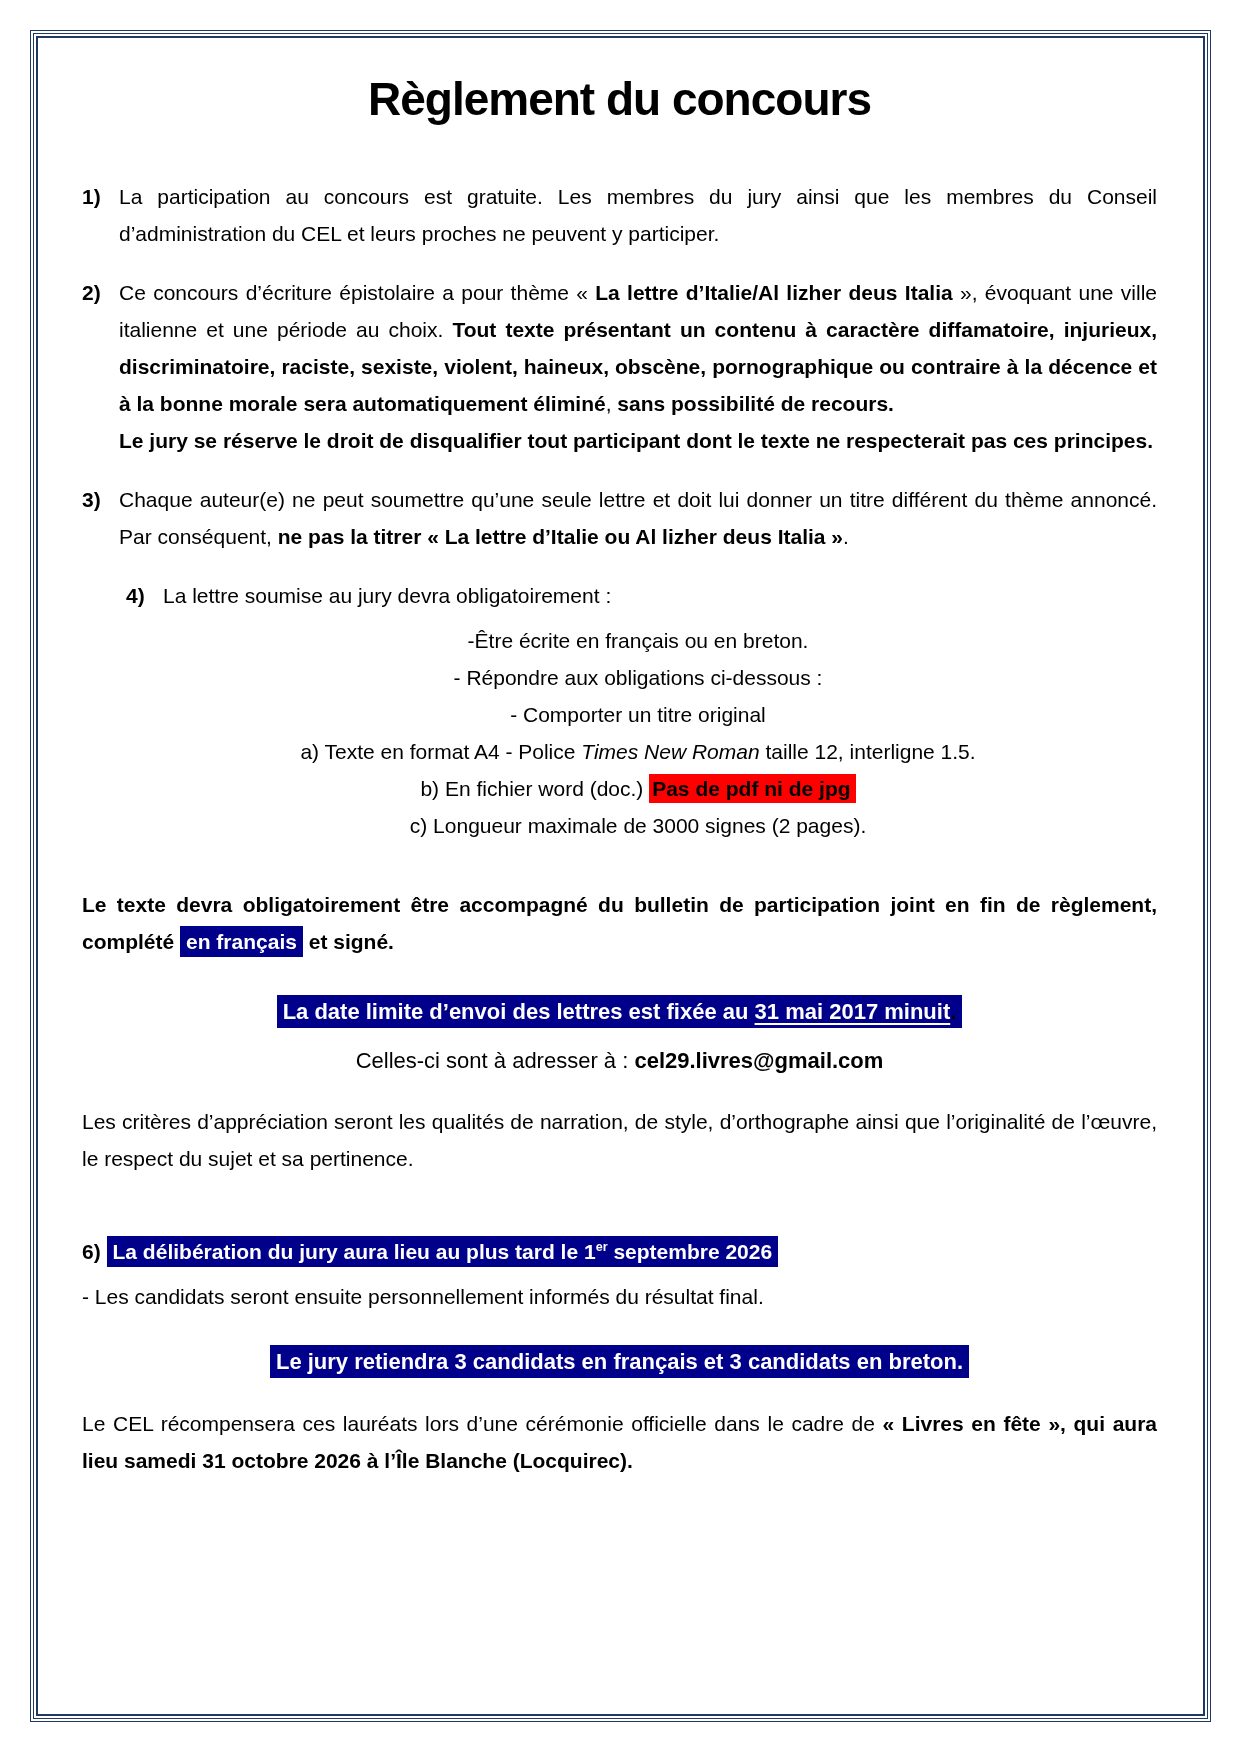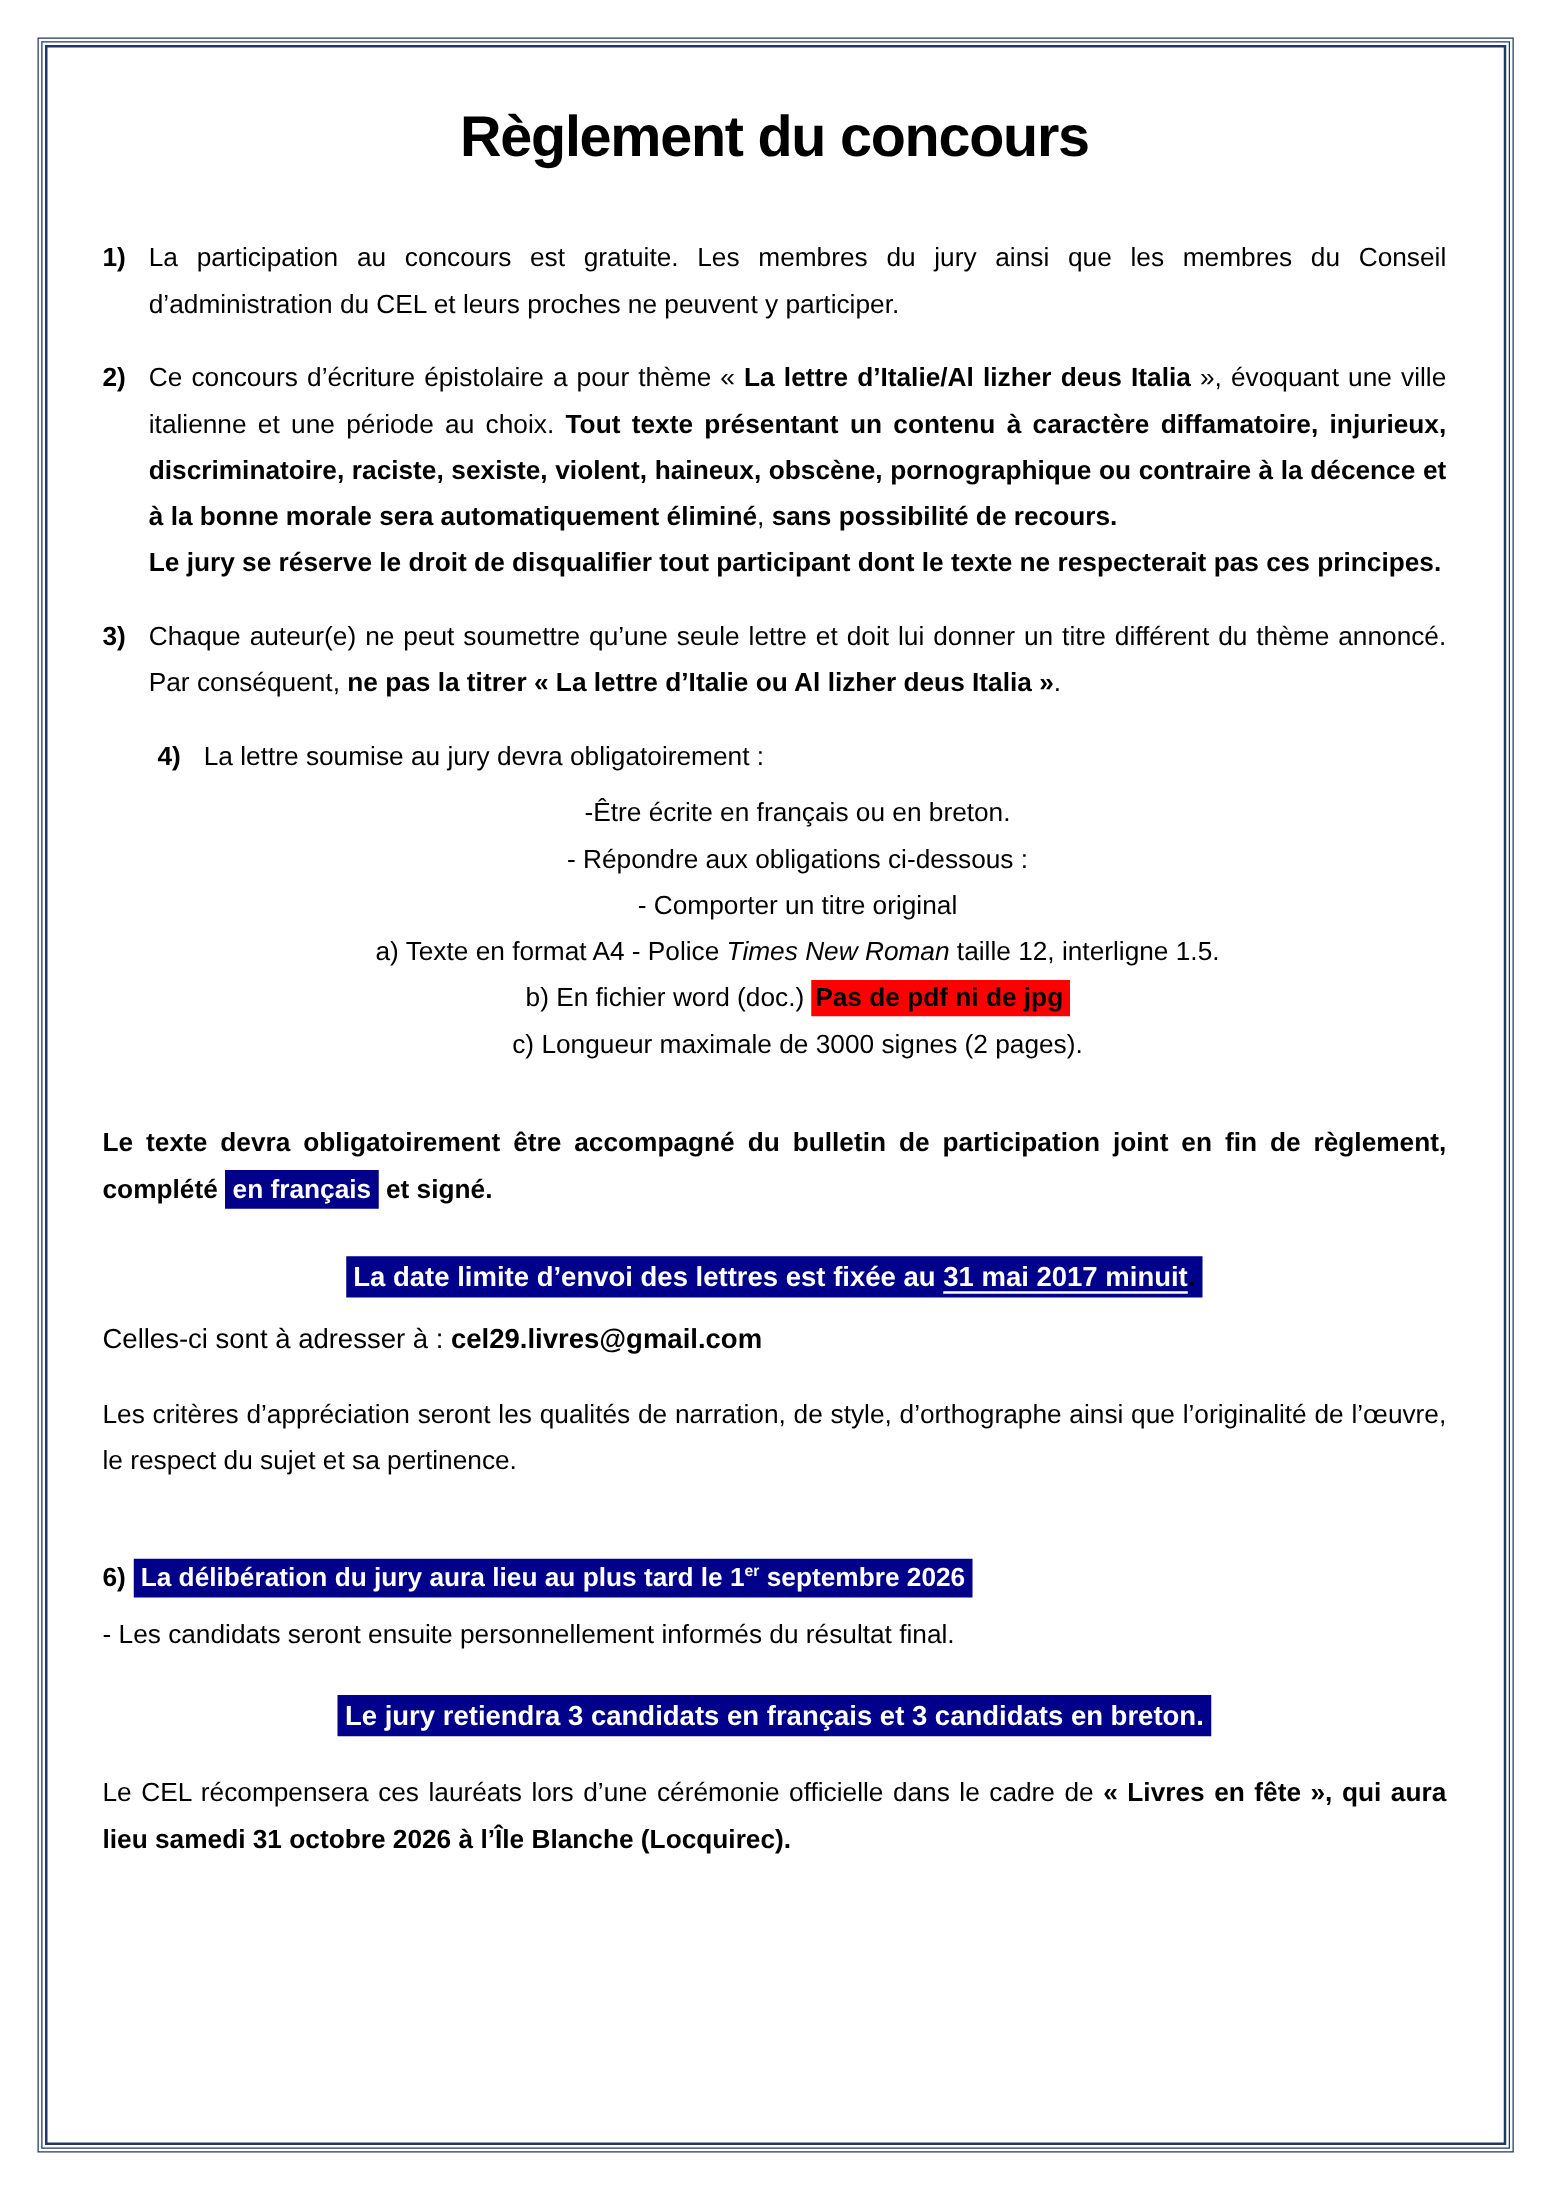--- a/index.html
+++ b/index.html
@@ -24,21 +24,21 @@
     border: 1px solid #1F3864;
     padding: 2px;
   }
   .frame-inner {
     width: 100%; height: 100%;
     border: 2px solid #1F3864;
     overflow: hidden;
   }
 
   .content {
-    padding: 30px 46px 0 44px;
+    padding: 20px 46px 0 44px;
   }
 
   .doc-title {
     text-align: center;
     font-weight: bold;
     font-size: 46px;
     letter-spacing: -1px;
     margin-top: 14px;
     margin-bottom: 52px;
   }
@@ -92,20 +92,21 @@
     margin-bottom: 28px;
   }
   .line-deadline {
     font-size: 22px;
     line-height: 48px;
     margin-bottom: 6px;
   }
   .line-address {
     font-size: 22px;
     margin-bottom: 24px;
+    text-align: center;
     line-height: 37px;
   }
   .block-p4 { margin-bottom: 8px; margin-left: 44px; }
   .block-p5 { margin-bottom: 34px; }
   .block-criteria { margin-bottom: 48px; }
   .block-p6 { margin-bottom: 4px; line-height: 44px; }
   .line-candidates { margin-bottom: 24px; }
   .line-jury {
     font-size: 22px;
     line-height: 46px;

